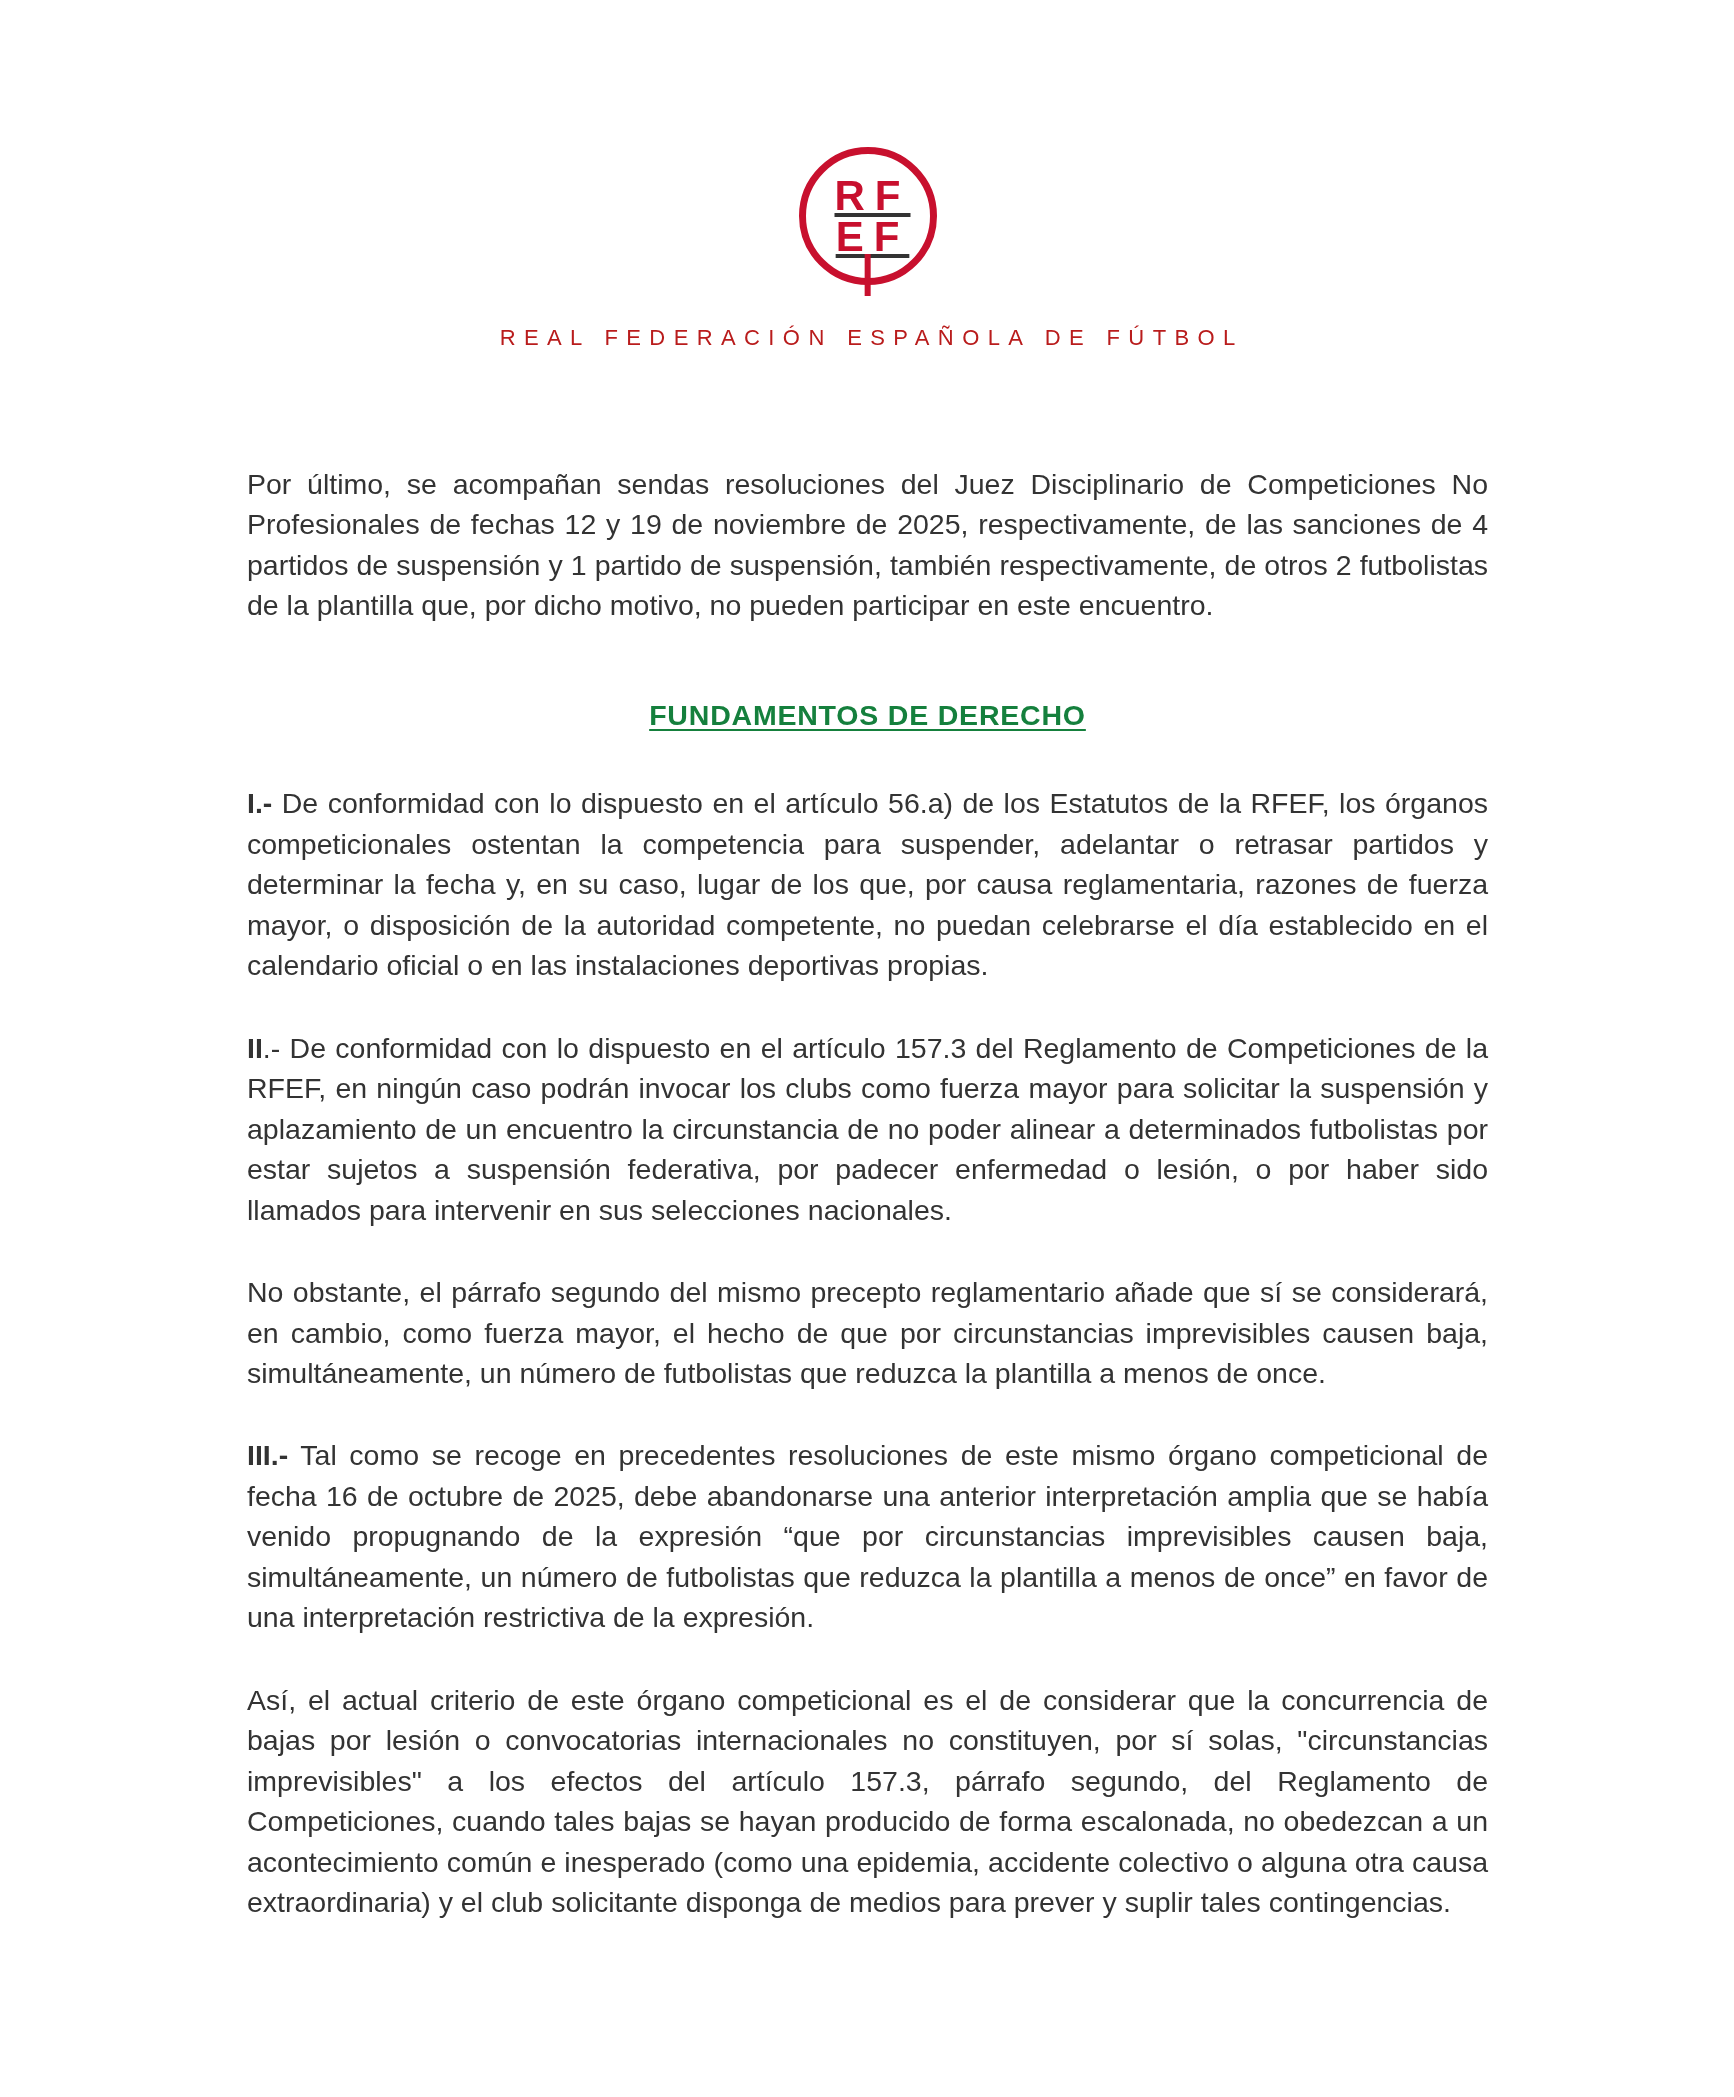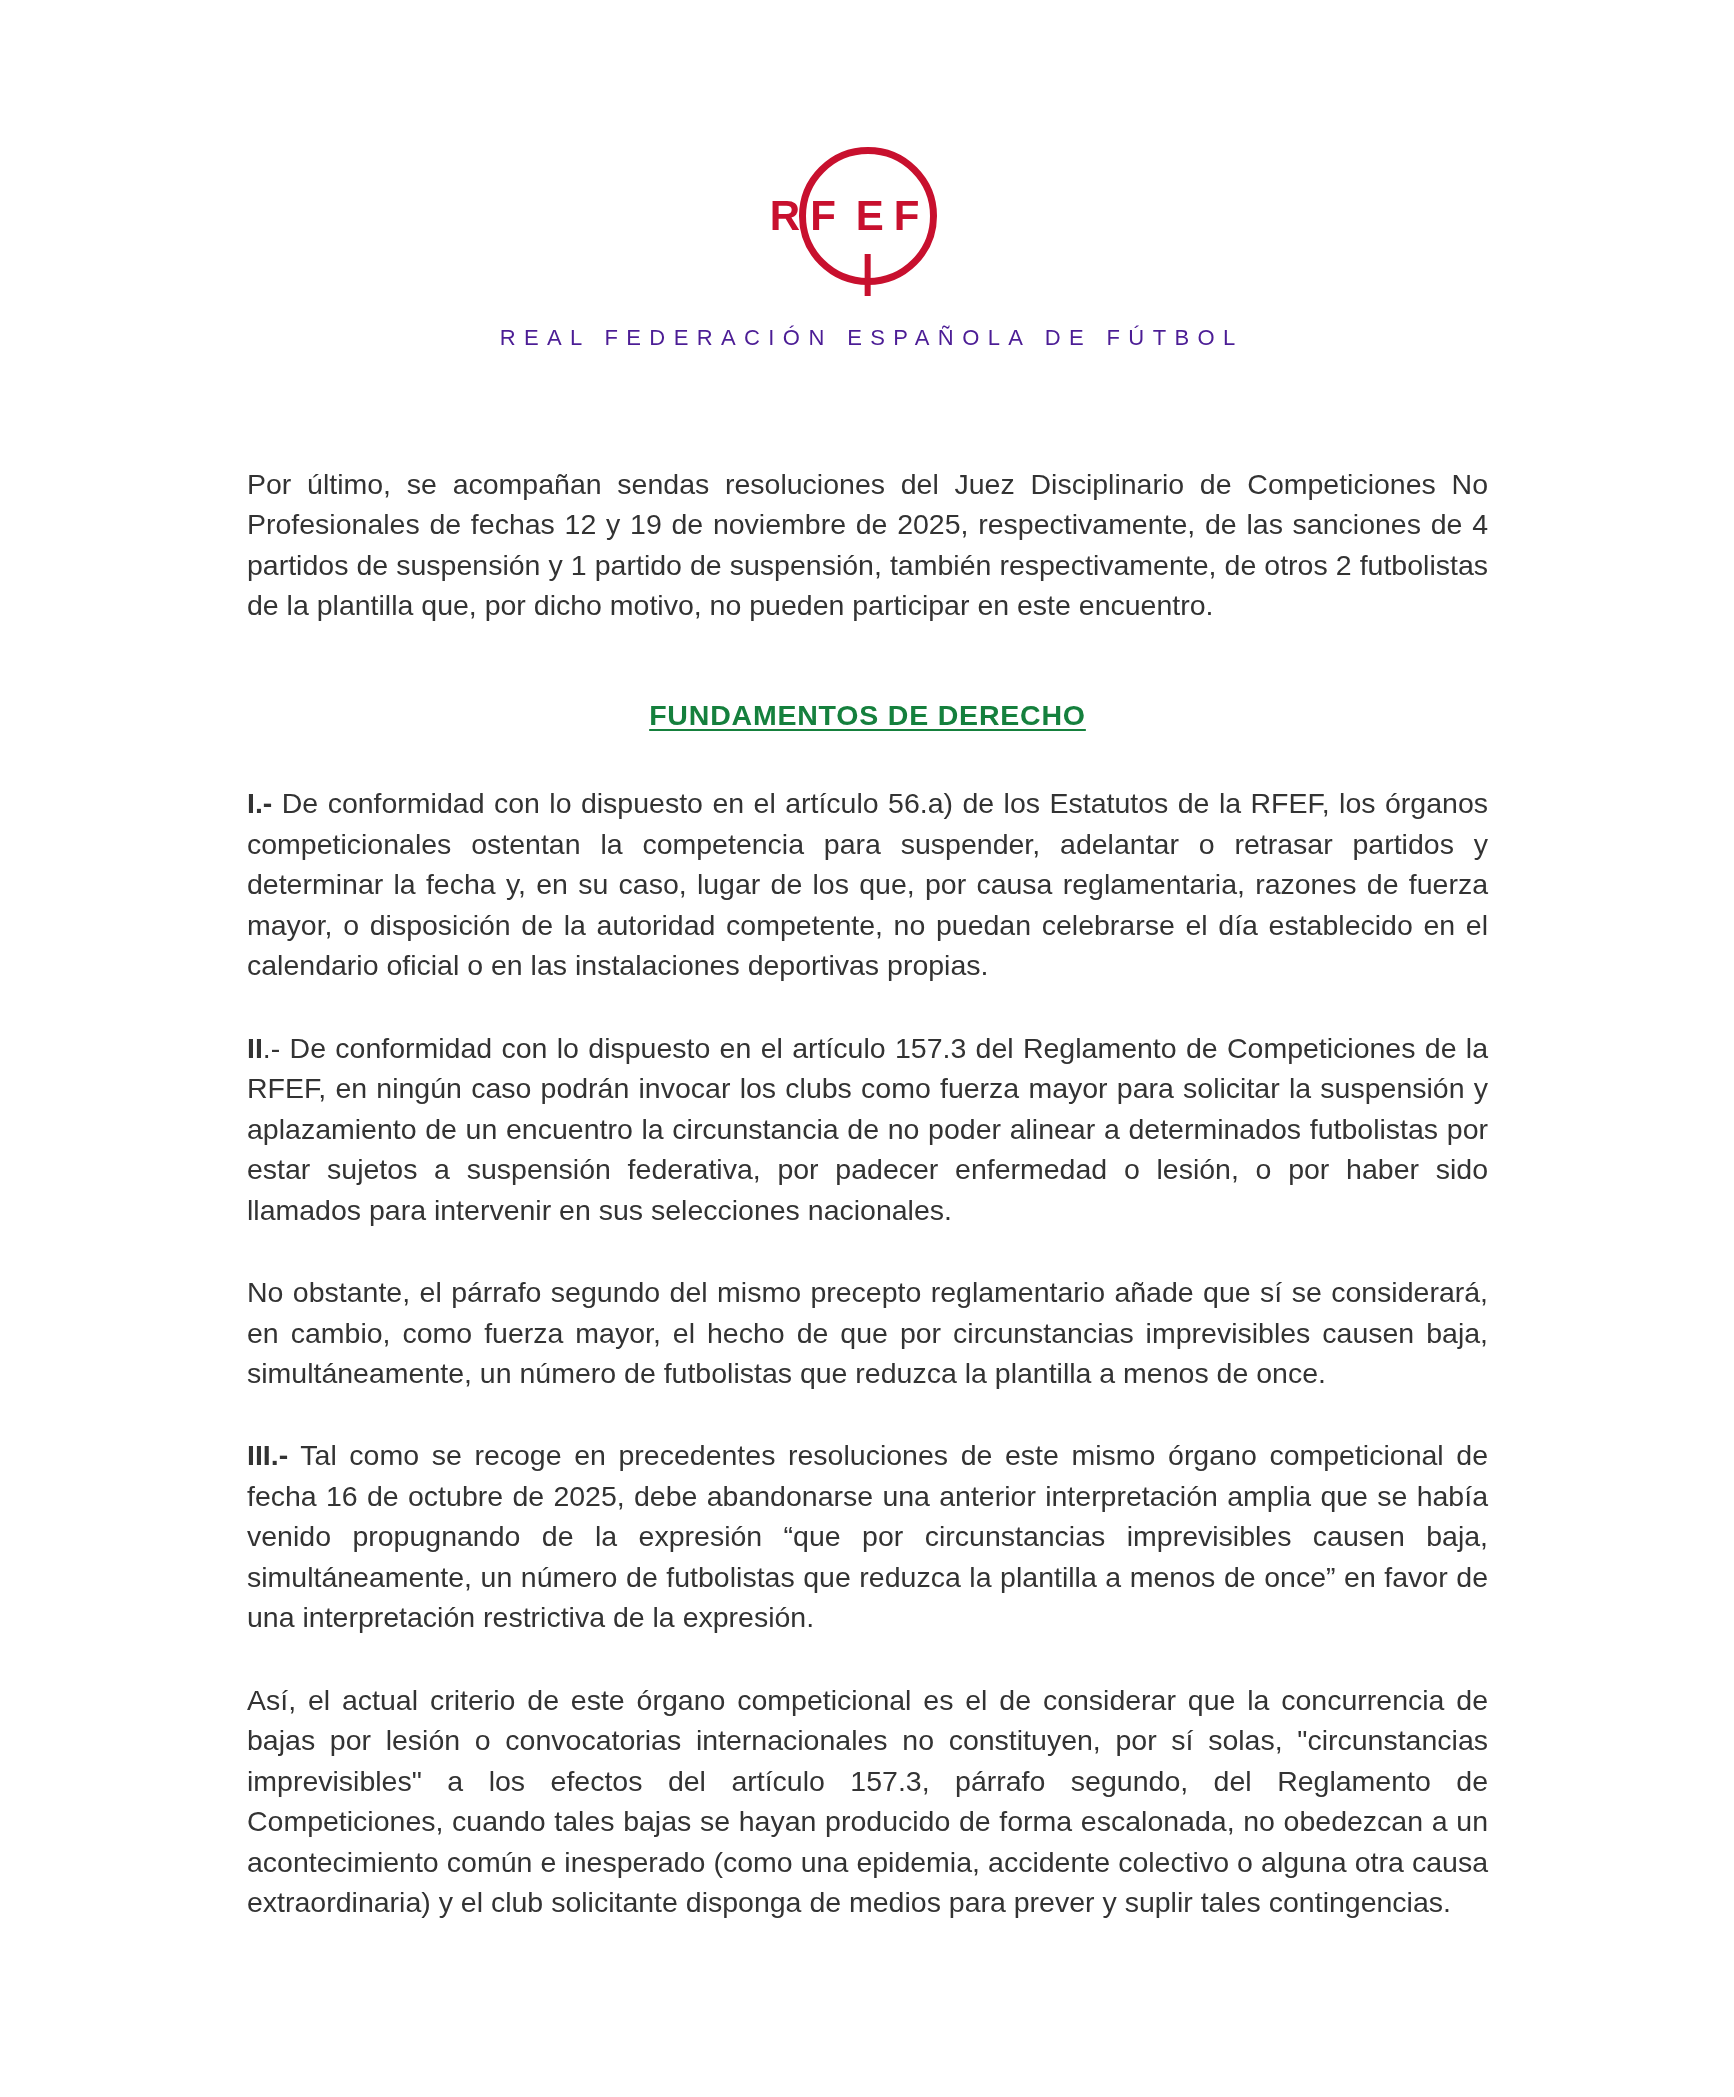--- a/index.html
+++ b/index.html
@@ -27,25 +27,26 @@
     display: inline-block;
     position: relative;
   }
   .logo-circle {
     position: relative;
     width: 138px;
     height: 138px;
     border: 7.1px solid #c8102e;
     border-radius: 50%;
     display: flex;
-    flex-direction: row;
+    flex-direction: column;
     align-items: center;
-    justify-content: flex-end;
+    justify-content: center;
     box-sizing: border-box;
     margin: 0 auto;
+    text-decoration: underline;
   }
   .logo-line {
     display: block;
     color: #c8102e;
     font-weight: 700;
     font-size: 42px;
     line-height: 0.98;
     letter-spacing: 10px;
     text-indent: 10px;
   }
@@ -53,21 +54,21 @@
     position: absolute;
     left: 50%;
     bottom: -17.6px;
     transform: translateX(-50%);
     width: 6.7px;
     height: 42px;
     background: #c8102e;
   }
   .org-name {
     margin-top: 40px;
-    color: #4c1d95;
+    color: #b91c1c;
     font-size: 22px;
     font-weight: 500;
     letter-spacing: 8.4px;
     text-indent: 8.4px;
   }
   
   .doc-body {
     margin-top: 113px;
     font-size: 28.5px;
     line-height: 1.42;

